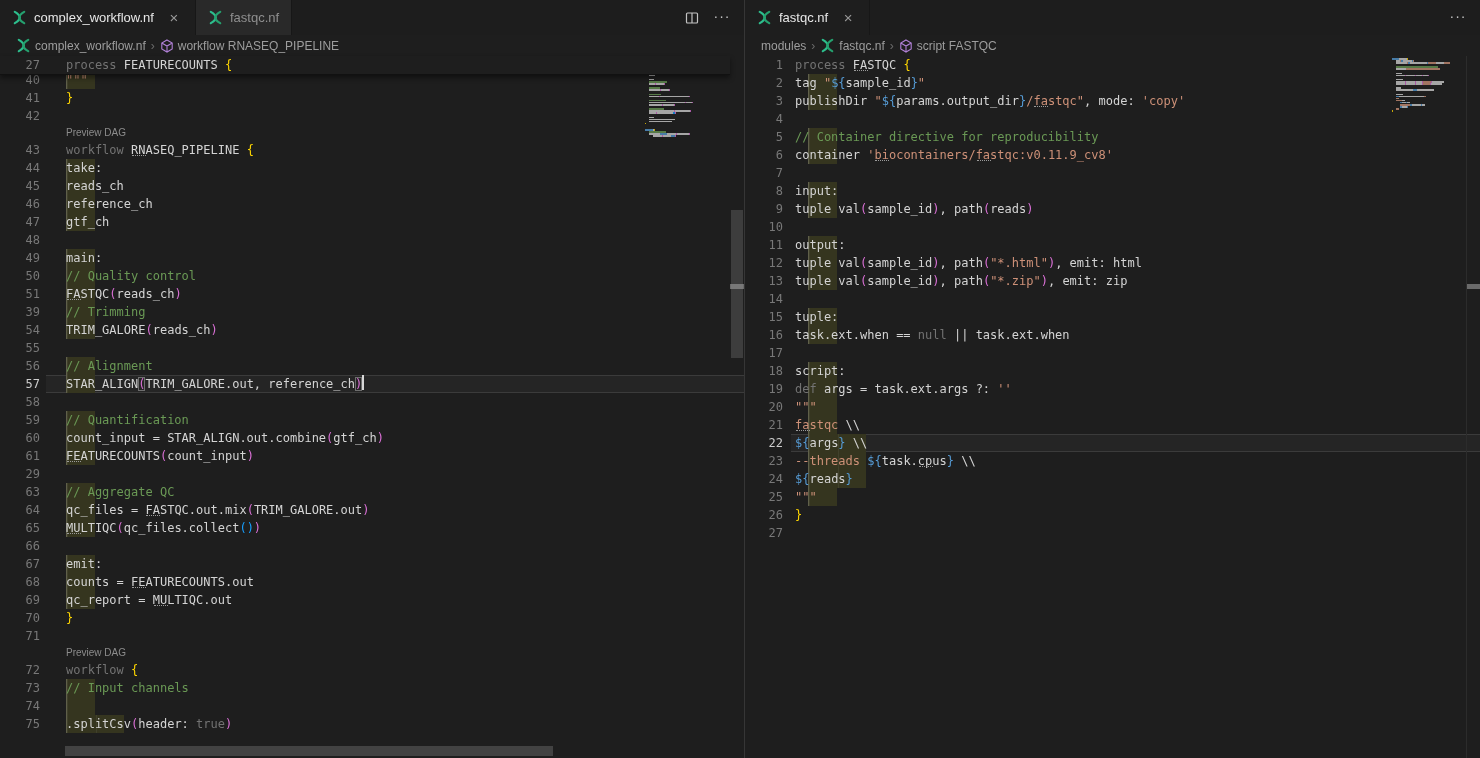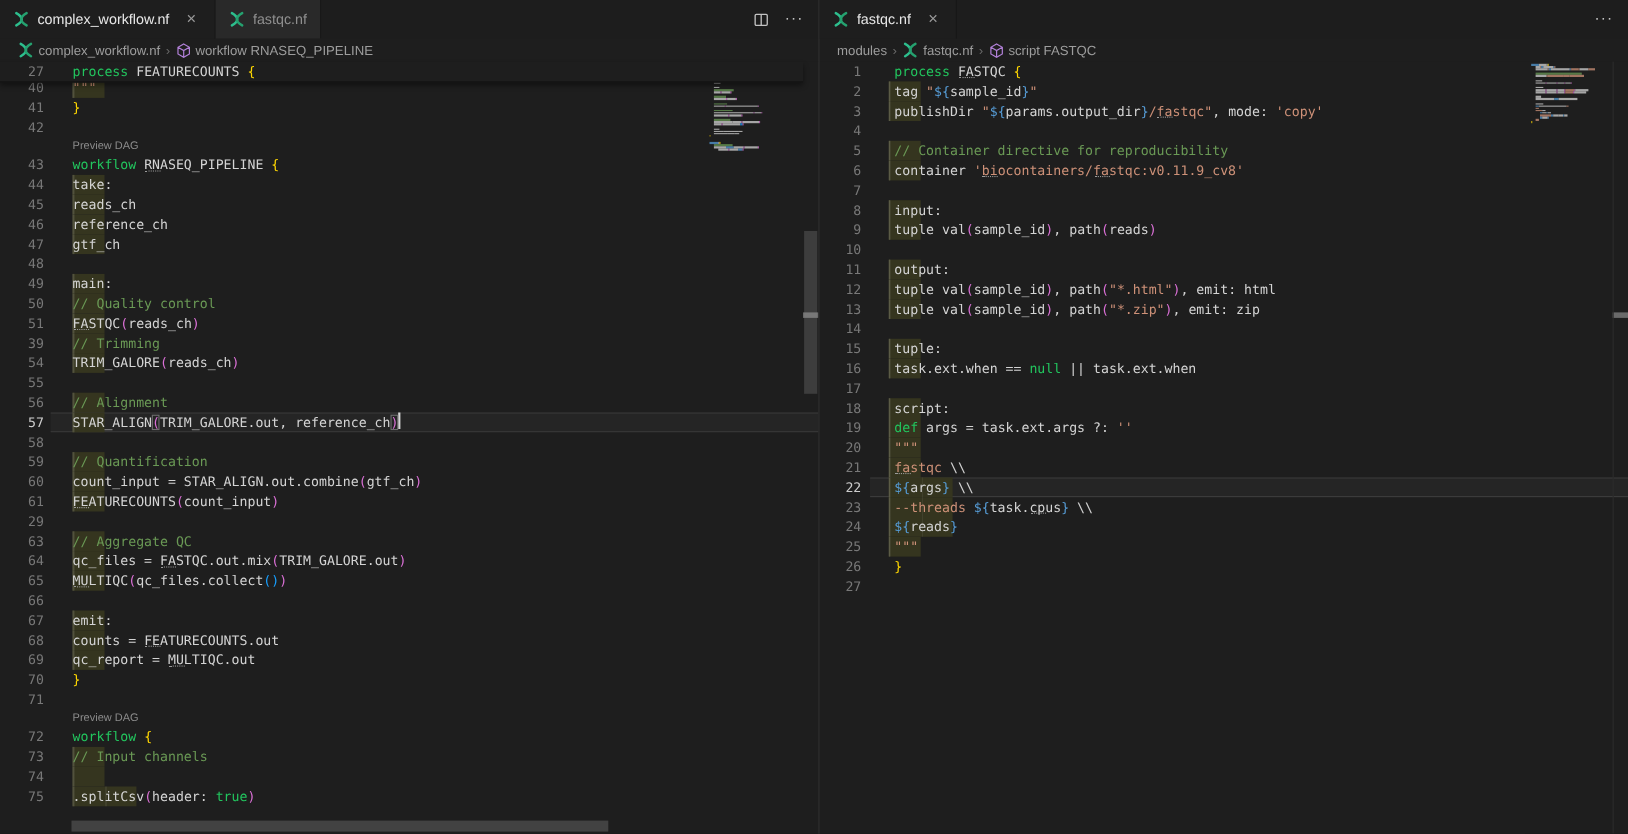--- a/index.html
+++ b/index.html
@@ -32,36 +32,36 @@
   .crumb-sep { color:#6a6a6a; margin:0 5px; font-size:12px; }
 
   
   .editor { position:absolute; top:56px; left:0; right:0; bottom:0; background:#1e1e1e; }
   .lines { position:absolute; top:0; left:0; right:0; }
   .line { position:relative; height:18px; font-family:"DejaVu Sans Mono", monospace;
     font-size:12px; line-height:18px; white-space:pre; }
   .ln { position:absolute; top:0; left:0; text-align:right; color:#787878; }
   .g-left .ln { width:40px; } .g-right .ln { width:38px; }
   .code { position:absolute; top:0; }
-  .g-left .code { left:66px; } .g-right .code { left:68px; }
+  .g-left .code { left:66px; } .g-right .code { left:50px; }
   .band { position:absolute; top:0; height:18px; background:#35351f;
     border-left:1px solid #60604a;
     background-image:repeating-linear-gradient(to right, rgba(255,255,255,.06) 0 1px, transparent 1px 28.9px); }
   .g-left .band { left:66px; } .g-right .band { left:63px; }
   .line.cur::before { content:""; position:absolute; left:46px; right:0; top:0; bottom:0;
     background:rgba(255,255,255,.035); border-top:1px solid rgba(255,255,255,.10);
     border-bottom:1px solid rgba(255,255,255,.10); pointer-events:none; }
   .line.cur .ln { color:#cdcdcd; }
   .lensrow { height:16px; line-height:16px; font-size:10px; color:#8c8c8c;
     font-family:"Liberation Sans", sans-serif; }
   .g-left .lensrow { padding-left:66px; }
 
   .tk { position:relative; z-index:1; }
   .t  { color:#d4d4d4; }
-  .k  { color:#22c55e;text-align:right; }
+  .k  { color:#737373;text-align:right; }
   .c  { color:#6a9955; }
   .s  { color:#ce9178; }
   .b1 { color:#ffd700; }
   .b2 { color:#da70d6; }
   .b3 { color:#179fff; }
   .ip { color:#569cd6; }
   .sq::after { content:""; position:absolute; left:1px; bottom:1px; width:14px;
     border-bottom:1px dotted #9b9b9b; }
   .bm { outline:1px solid #6e6e6e; outline-offset:-1px; }
   .caret { display:inline-block; width:2px; height:15px; background:#d7d7d7;

